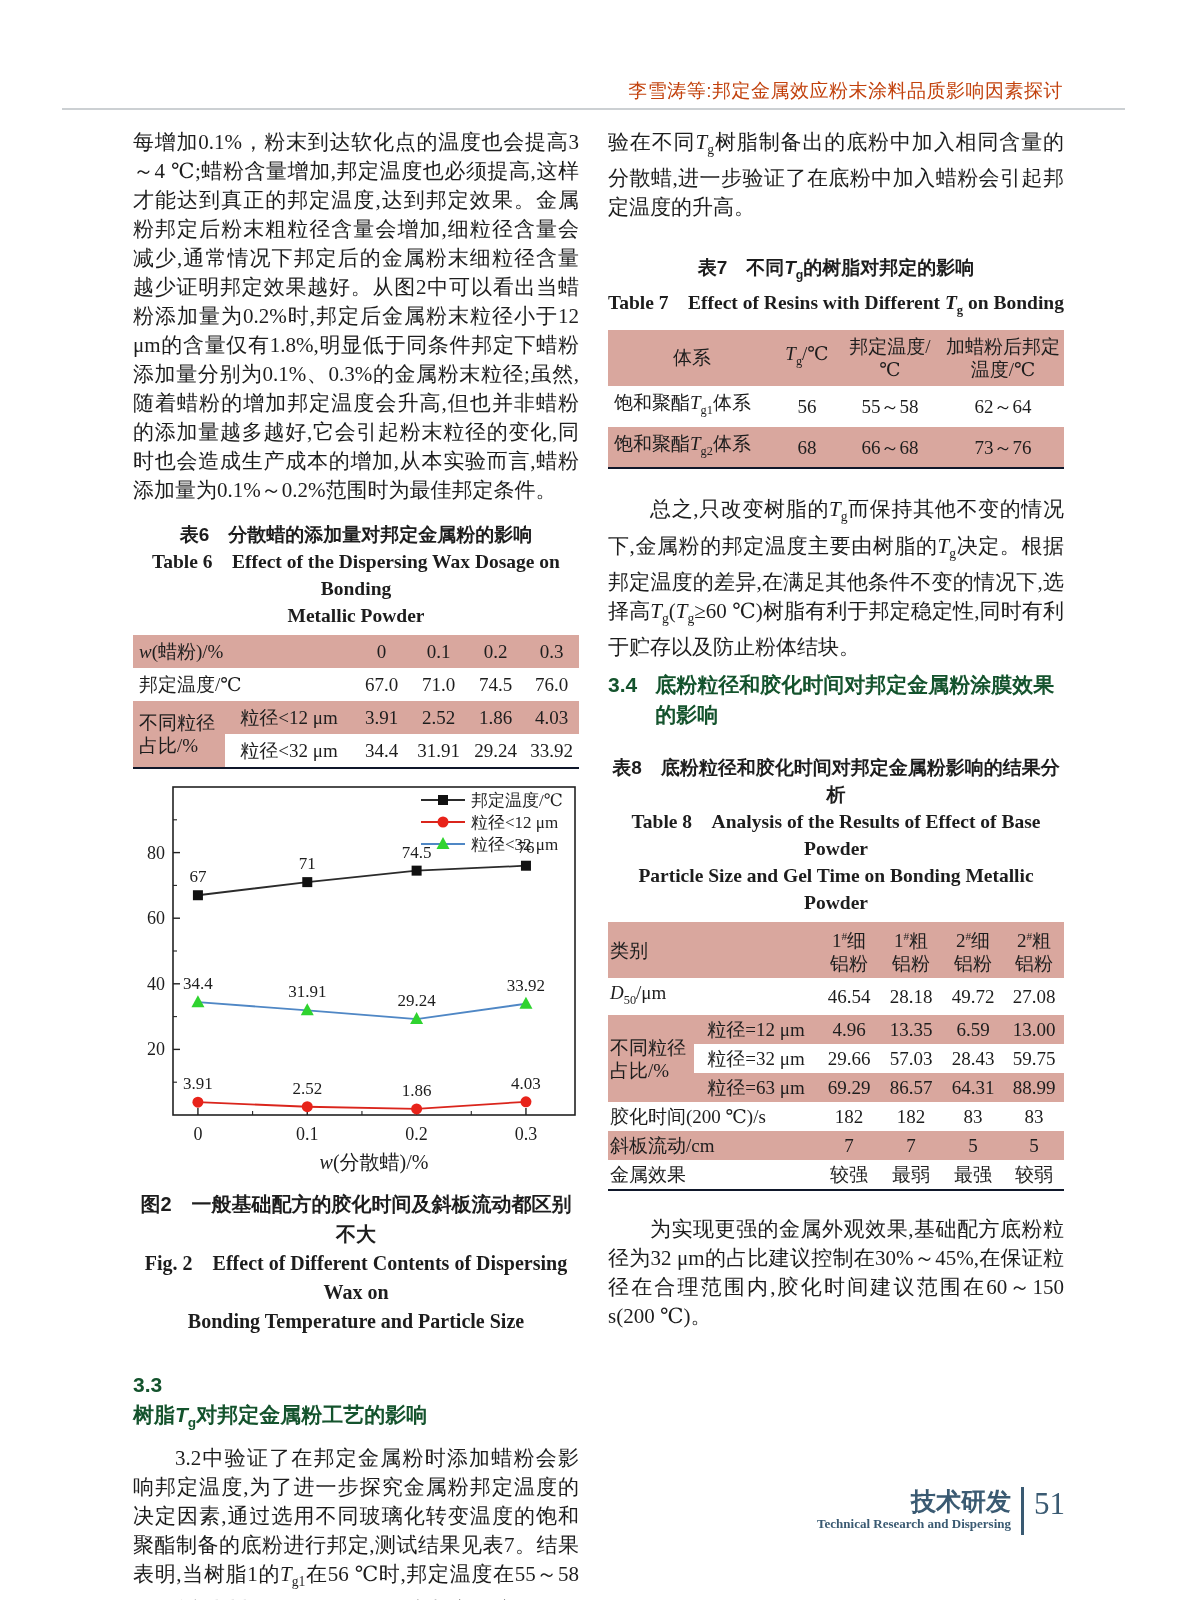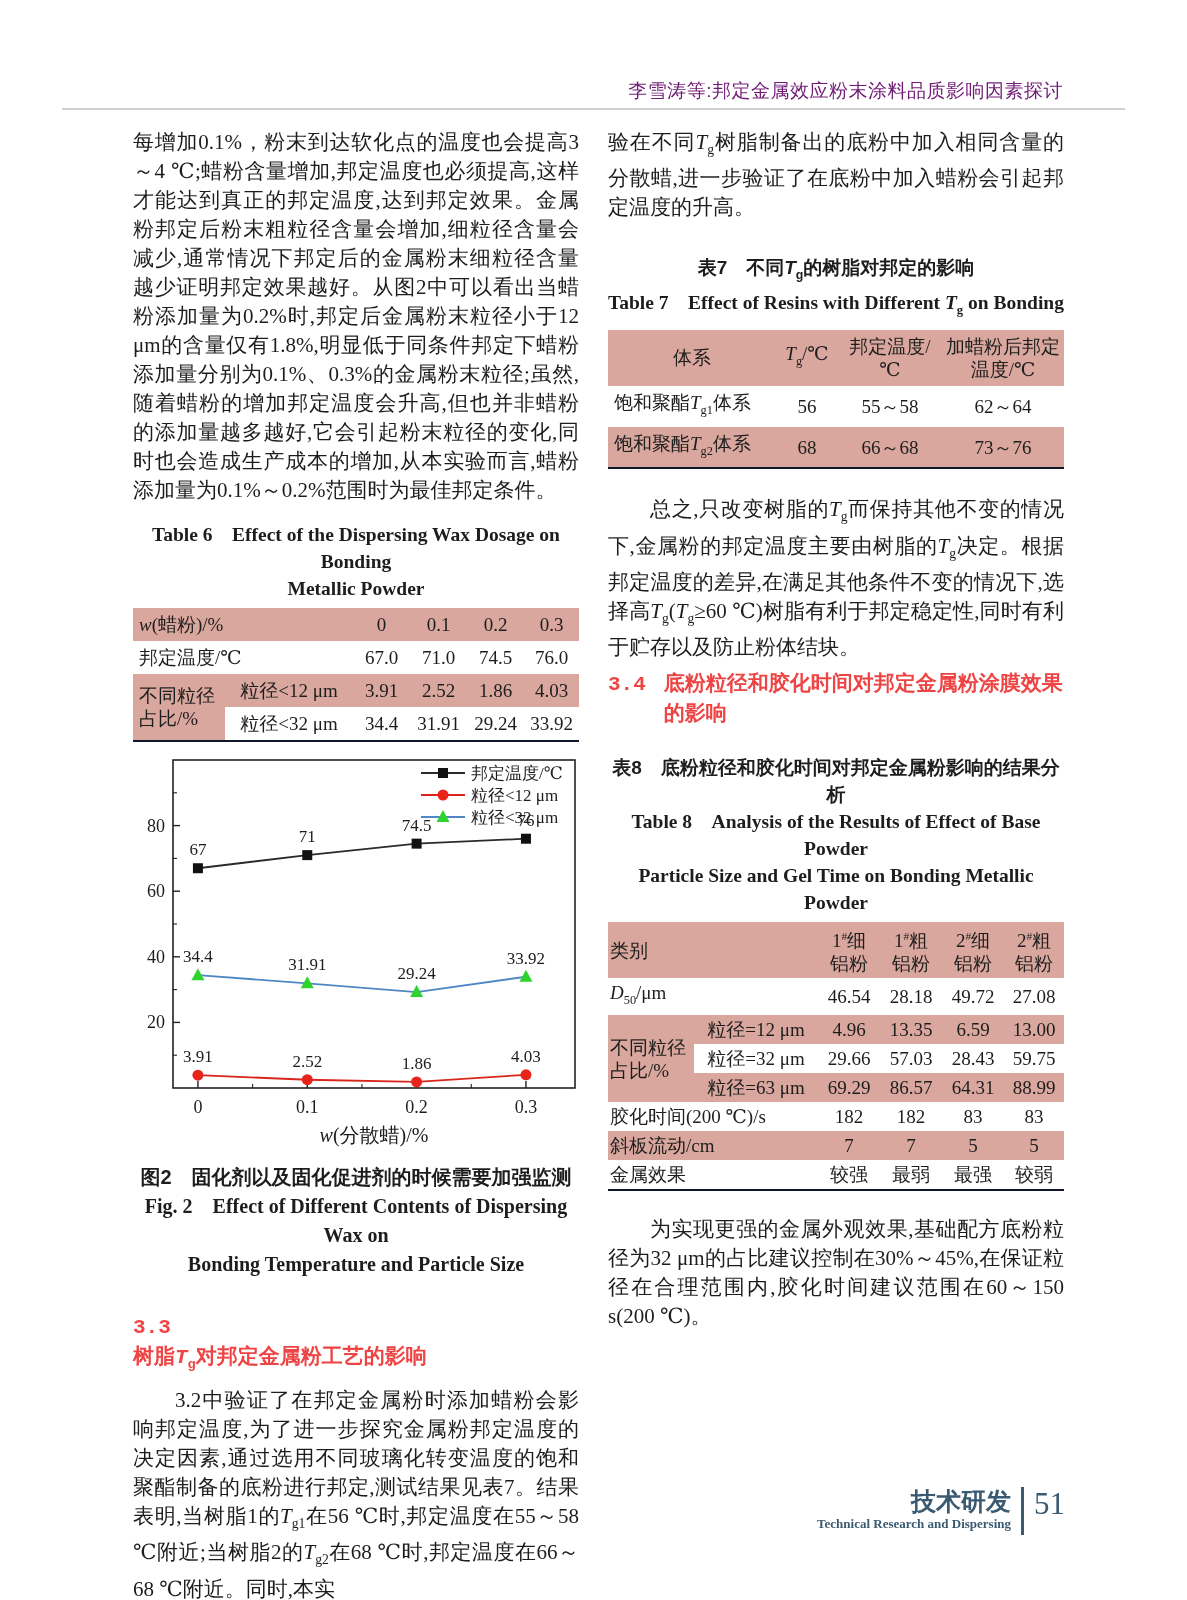--- a/index.html
+++ b/index.html
@@ -4,21 +4,21 @@
 <style>
   html,body { margin:0; padding:0; background:#ffffff; }
   .page {
     position:relative; width:1187px; height:1600px; background:#ffffff;
     font-family:"Liberation Serif","DejaVu Serif",serif; color:#1d1d1d; overflow:hidden;
   }
   
   .running-head {
     position:absolute; top:78px; left:62px; width:1001px; text-align:right;
     font-family:"Liberation Sans","DejaVu Sans",sans-serif;
-    font-size:19px; color:#701a75; letter-spacing:0.5px;
+    font-size:19px; color:#c2410c; letter-spacing:0.5px;
   }
   .head-rule { position:absolute; top:108px; left:62px; width:1063px; height:2px; background:#ccd0d3; }
   
   .col { position:absolute; top:128px; }
   .col-left  { left:133px; width:446px; }
   .col-right { left:608px; width:456px; }
   p.body { margin:0; font-size:21px; line-height:29px; text-align:justify; }
   p.indent { text-indent:2em; }
   i { font-style:italic; }
   sub { font-size:0.65em; }
@@ -30,22 +30,22 @@
   }
   .cap-en { font-weight:bold; font-size:19.5px; text-align:center; line-height:27px; }
   
   table { border-collapse:collapse; width:100%; font-size:19px; margin-top:6px; border-bottom:2px solid #0f172a; }
   td { text-align:center; vertical-align:middle; padding:5px 2px; line-height:23px; }
   .pink { background:#d9a79e; }
   .tleft { text-align:left; padding-left:6px; }
   .t8 td { padding:3px 2px; line-height:23px; }
   
   .sec-h {
-    display:flex; margin:22px 0 6px 0; color:#ef4444;
-    font-family:Liberation Mono, monospace;
+    display:flex; margin:22px 0 6px 0; color:#14532d;
+    font-family:Liberation Sans, sans-serif;
     font-weight:bold; font-size:21px; line-height:30px;
   }
   .sec-h .n { flex:0 0 auto; margin-right:18px; }
   
   .chart-wrap { margin-top:10px; }
   .fig-cap-zh {
     font-family:"Liberation Sans","DejaVu Sans",sans-serif; font-weight:bold;
     font-size:20px; text-align:center; line-height:30px; margin-top:6px;
   }
   .fig-cap-en { font-weight:bold; font-size:20px; text-align:center; line-height:29px; }
@@ -69,20 +69,21 @@
 
 <div class="page">
 
   <div class="running-head">李雪涛等:邦定金属效应粉末涂料品质影响因素探讨</div>
   <div class="head-rule"></div>
 
   <div class="col col-left">
     <p class="body">每增加0.1%，粉末到达软化点的温度也会提高3～4 ℃;蜡粉含量增加,邦定温度也必须提高,这样才能达到真正的邦定温度,达到邦定效果。金属粉邦定后粉末粗粒径含量会增加,细粒径含量会减少,通常情况下邦定后的金属粉末细粒径含量越少证明邦定效果越好。从图2中可以看出当蜡粉添加量为0.2%时,邦定后金属粉末粒径小于12 μm的含量仅有1.8%,明显低于同条件邦定下蜡粉添加量分别为0.1%、0.3%的金属粉末粒径;虽然,随着蜡粉的增加邦定温度会升高,但也并非蜡粉的添加量越多越好,它会引起粉末粒径的变化,同时也会造成生产成本的增加,从本实验而言,蜡粉添加量为0.1%～0.2%范围时为最佳邦定条件。</p>
 
     <div style="margin-top:16px;">
+      <div class="cap-zh">表6　分散蜡的添加量对邦定金属粉的影响</div>
       <div class="cap-en">
         <div>Table 6　Effect of the Dispersing Wax Dosage on Bonding</div>
         <div>Metallic Powder</div>
       </div>
       <table class="t6">
         <colgroup>
             <col style="width:92px">
             <col style="width:128px">
             <col style="width:57px">
             <col style="width:57px">
@@ -181,21 +182,21 @@
           <rect x="305" y="16" width="10" height="10" fill="#111111"></rect>
           <text x="338" y="27" font-size="17">邦定温度/℃</text>
           <line x1="288" y1="43" x2="332" y2="43" stroke="#da251c" stroke-width="1.8"></line>
           <circle cx="310" cy="43" r="5.5" fill="#e8231a"></circle>
           <text x="338" y="49" font-size="17">粒径&lt;12 μm</text>
           <line x1="288" y1="65" x2="332" y2="65" stroke="#4f87c5" stroke-width="1.8"></line>
           <path d="M 310 58 L 316.5 70 L 303.5 70 Z" fill="#2fd32f"></path>
           <text x="338" y="71" font-size="17">粒径&lt;32 μm</text>
         </svg></div>
 
-    <div class="fig-cap-zh">图2　固化剂以及固化促进剂的时候需要加强监测</div>
+    <div class="fig-cap-zh">图2　一般基础配方的胶化时间及斜板流动都区别不大</div>
     <div class="fig-cap-en">
       <div>Fig. 2　Effect of Different Contents of Dispersing Wax on</div>
       <div>Bonding Temperature and Particle Size</div>
     </div>
 
     <div class="sec-h" style="margin-top:34px;flex-direction:column;">
       <span class="n">3.3</span>
       <span>树脂<i>T</i><sub>g</sub>对邦定金属粉工艺的影响</span>
     </div>
     <p class="body indent">3.2中验证了在邦定金属粉时添加蜡粉会影响邦定温度,为了进一步探究金属粉邦定温度的决定因素,通过选用不同玻璃化转变温度的饱和聚酯制备的底粉进行邦定,测试结果见表7。结果表明,当树脂1的<i>T</i><sub>g1</sub>在56 ℃时,邦定温度在55～58 ℃附近;当树脂2的<i>T</i><sub>g2</sub>在68 ℃时,邦定温度在66～68 ℃附近。同时,本实</p>

